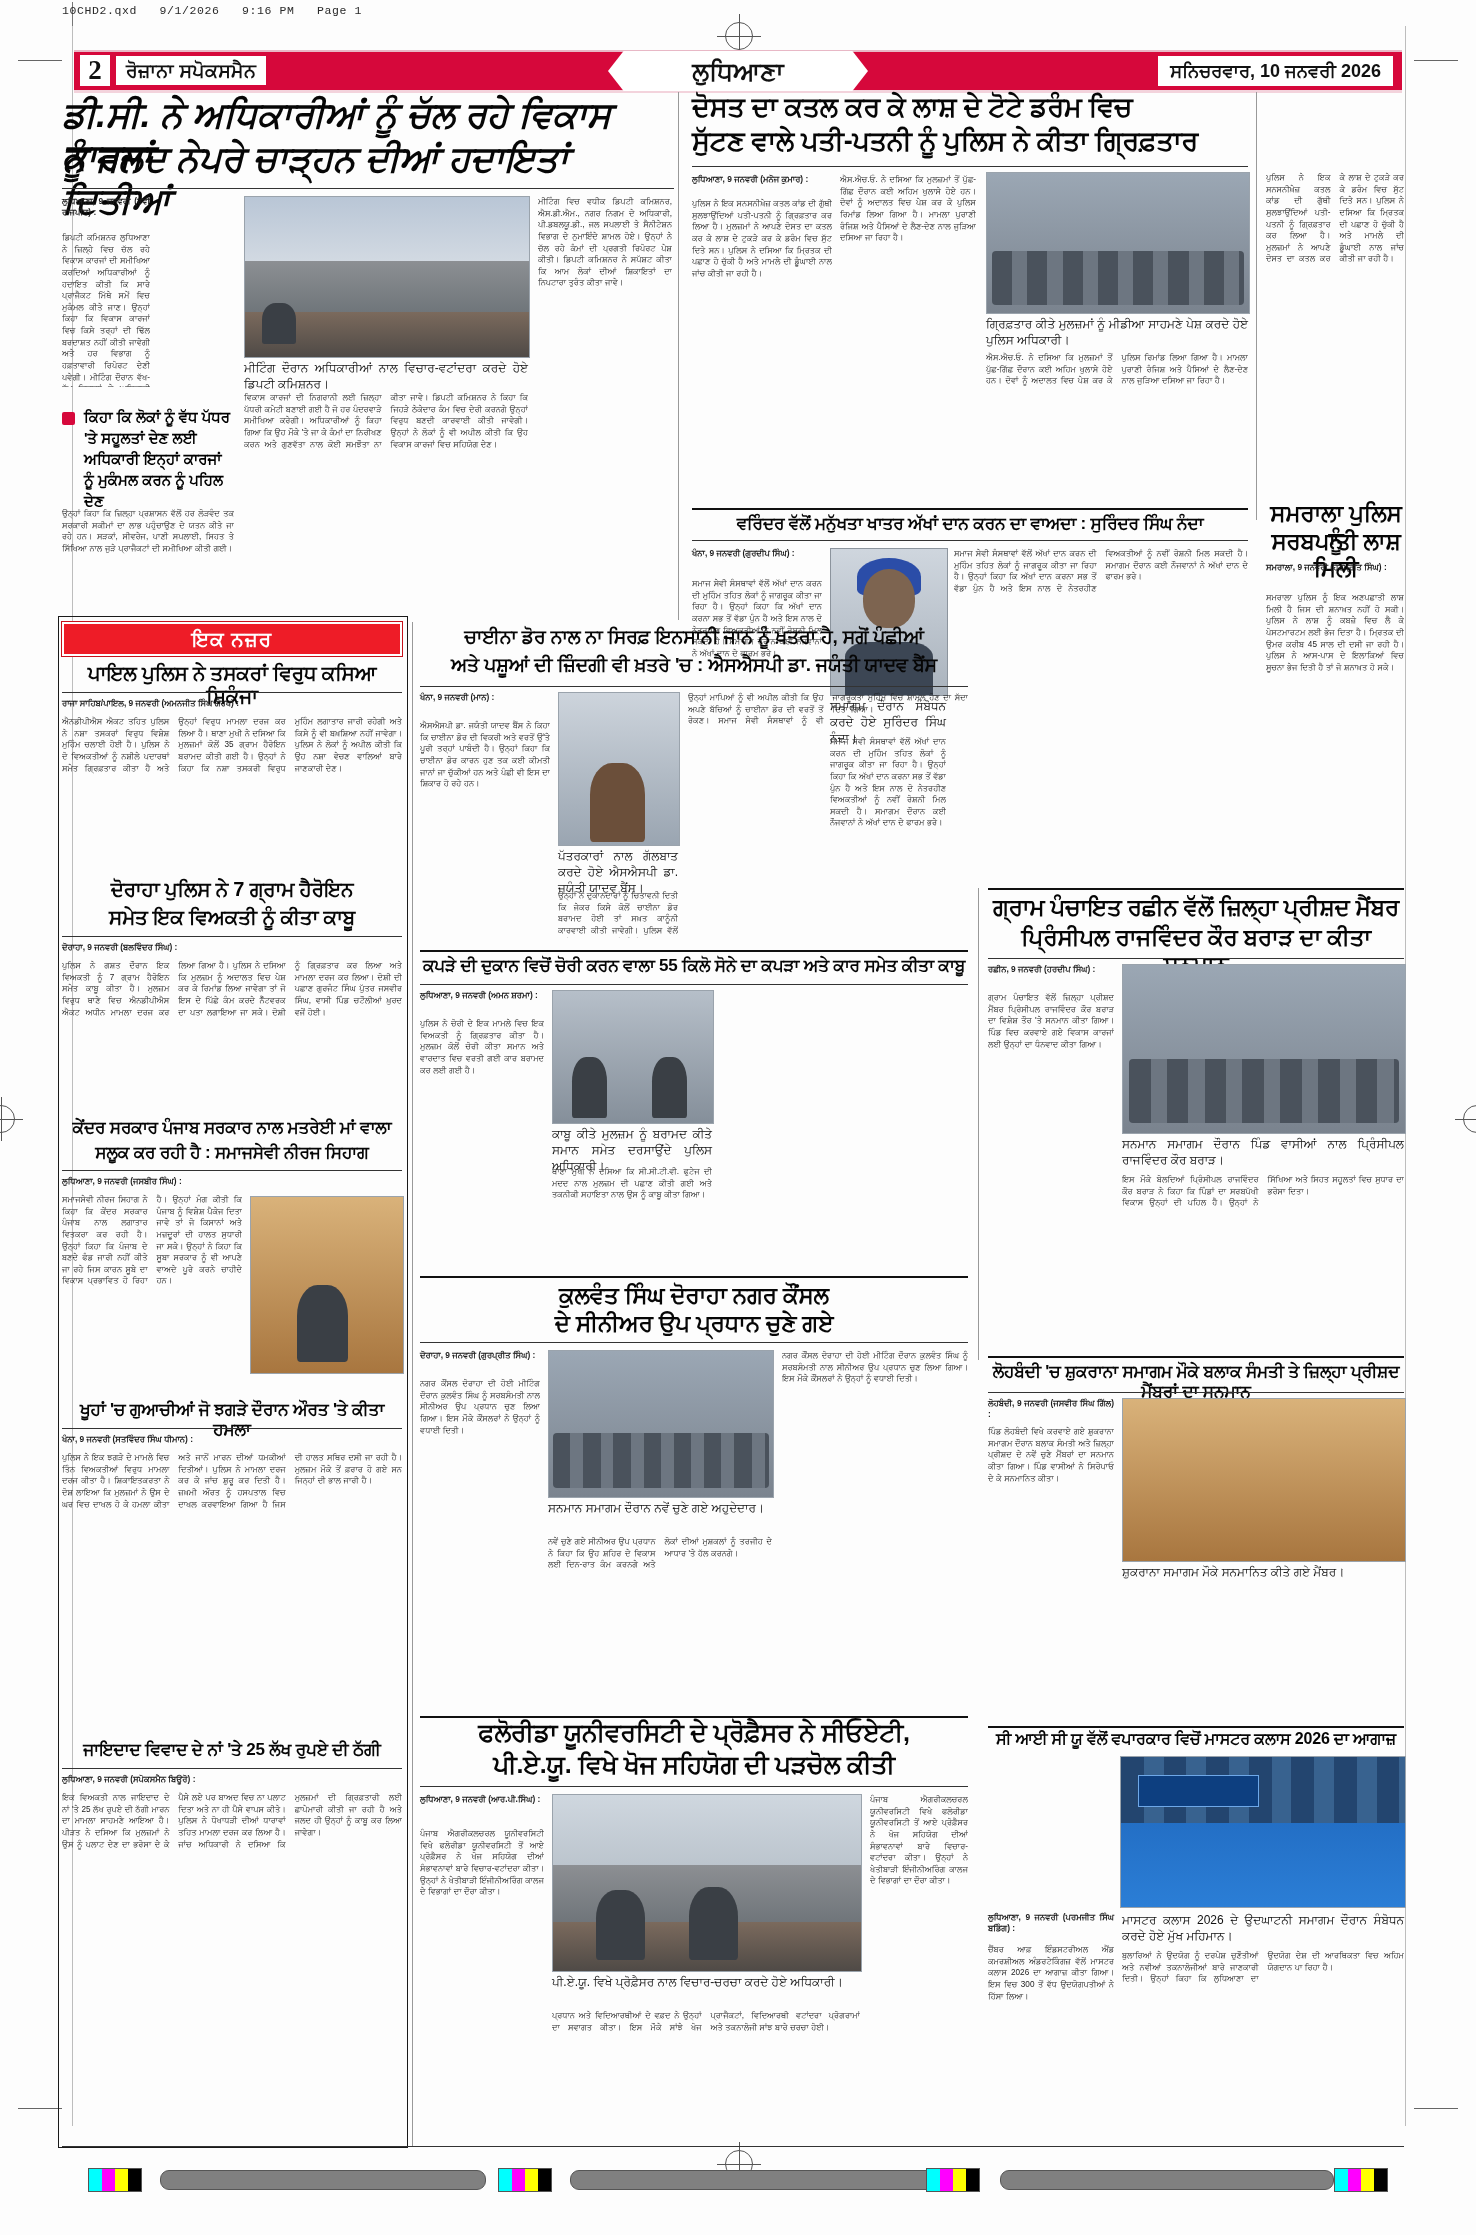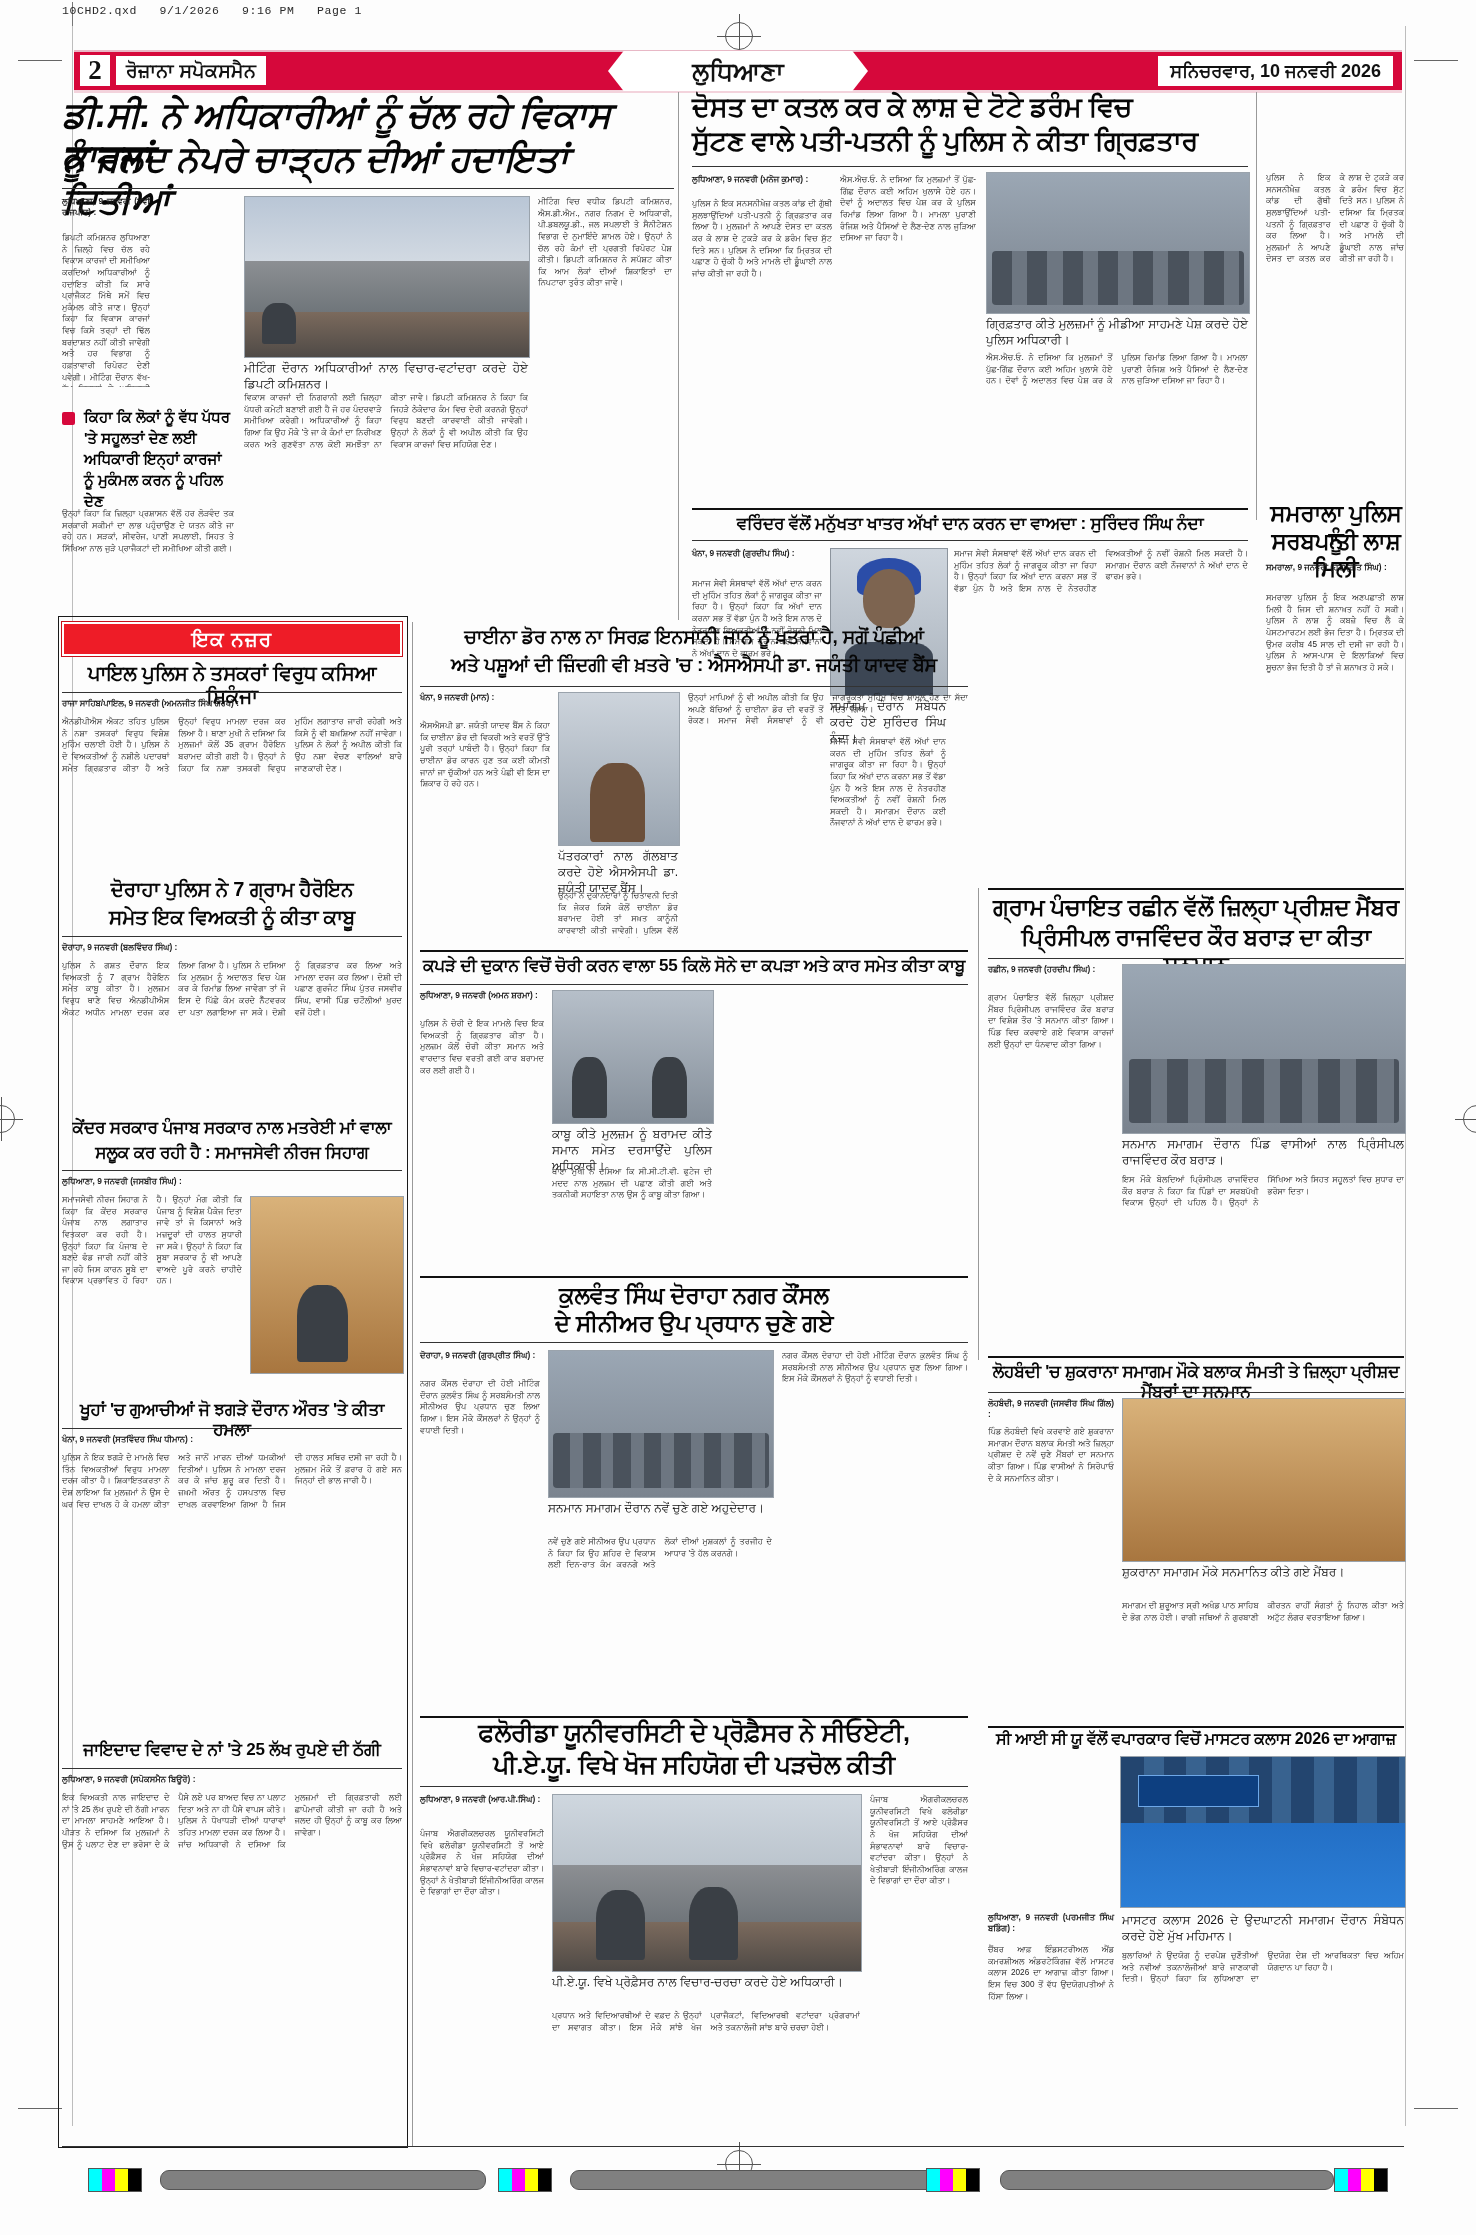--- a/index.html
+++ b/index.html
@@ -462,21 +462,20 @@
 
   <div class="hrule thick" style="left:988px; top:1356px; width:416px;"></div>
   <div class="headline hl-xsmall" style="left:988px; top:1362px; width:416px; text-align:center;">ਲੋਹਬੰਦੀ 'ਚ ਸ਼ੁਕਰਾਨਾ ਸਮਾਗਮ ਮੌਕੇ ਬਲਾਕ ਸੰਮਤੀ ਤੇ ਜ਼ਿਲ੍ਹਾ ਪ੍ਰੀਸ਼ਦ ਮੈਂਬਰਾਂ ਦਾ ਸਨਮਾਨ</div>
   <div class="hrule" style="left:988px; top:1392px; width:416px;"></div>
   <div class="byline" style="left:988px; top:1398px; width:126px;">ਲੋਹਬੰਦੀ, 9 ਜਨਵਰੀ (ਜਸਵੀਰ ਸਿੰਘ ਗਿੱਲ) :</div>
   <div class="bodytext" style="left:988px; top:1426px; width:126px; height:300px;">ਪਿੰਡ ਲੋਹਬੰਦੀ ਵਿਖੇ ਕਰਵਾਏ ਗਏ ਸ਼ੁਕਰਾਨਾ ਸਮਾਗਮ ਦੌਰਾਨ ਬਲਾਕ ਸੰਮਤੀ ਅਤੇ ਜ਼ਿਲ੍ਹਾ ਪ੍ਰੀਸ਼ਦ ਦੇ ਨਵੇਂ ਚੁਣੇ ਮੈਂਬਰਾਂ ਦਾ ਸਨਮਾਨ ਕੀਤਾ ਗਿਆ। ਪਿੰਡ ਵਾਸੀਆਂ ਨੇ ਸਿਰੋਪਾਓ ਦੇ ਕੇ ਸਨਮਾਨਿਤ ਕੀਤਾ।</div>
   <div class="photo warm-photo" style="left:1122px; top:1398px; width:282px; height:162px;">
     <div class="row" style="background:repeating-linear-gradient(90deg,#d07a2a 0 7%, #f0a84e 7% 13%);"></div>
   </div>
   <div class="photo-caption" style="left:1122px; top:1564px; width:282px;">ਸ਼ੁਕਰਾਨਾ ਸਮਾਗਮ ਮੌਕੇ ਸਨਮਾਨਿਤ ਕੀਤੇ ਗਏ ਮੈਂਬਰ।</div>
-  <div class="bodytext c2" style="left:1122px; top:1600px; width:282px; height:126px;">ਸਮਾਗਮ ਦੀ ਸ਼ੁਰੂਆਤ ਸ੍ਰੀ ਅਖੰਡ ਪਾਠ ਸਾਹਿਬ ਦੇ ਭੋਗ ਨਾਲ ਹੋਈ। ਰਾਗੀ ਜਥਿਆਂ ਨੇ ਗੁਰਬਾਣੀ ਕੀਰਤਨ ਰਾਹੀਂ ਸੰਗਤਾਂ ਨੂੰ ਨਿਹਾਲ ਕੀਤਾ ਅਤੇ ਅਟੁੱਟ ਲੰਗਰ ਵਰਤਾਇਆ ਗਿਆ।</div>
 
   <div class="hrule thick" style="left:420px; top:1716px; width:548px;"></div>
   <div class="headline hl-major" style="left:420px; top:1718px; width:548px; text-align:center; font-size:25px;">ਫਲੋਰੀਡਾ ਯੂਨੀਵਰਸਿਟੀ ਦੇ ਪ੍ਰੋਫ਼ੈਸਰ ਨੇ ਸੀਓਏਟੀ,</div>
   <div class="headline hl-major" style="left:420px; top:1750px; width:548px; text-align:center; font-size:25px;">ਪੀ.ਏ.ਯੂ. ਵਿਖੇ ਖੋਜ ਸਹਿਯੋਗ ਦੀ ਪੜਚੋਲ ਕੀਤੀ</div>
   <div class="hrule" style="left:420px; top:1786px; width:548px;"></div>
   <div class="byline" style="left:420px; top:1794px; width:124px;">ਲੁਧਿਆਣਾ, 9 ਜਨਵਰੀ (ਆਰ.ਪੀ.ਸਿੰਘ) :</div>
   <div class="bodytext" style="left:420px; top:1828px; width:124px; height:310px;">ਪੰਜਾਬ ਐਗਰੀਕਲਚਰਲ ਯੂਨੀਵਰਸਿਟੀ ਵਿਖੇ ਫਲੋਰੀਡਾ ਯੂਨੀਵਰਸਿਟੀ ਤੋਂ ਆਏ ਪ੍ਰੋਫ਼ੈਸਰ ਨੇ ਖੋਜ ਸਹਿਯੋਗ ਦੀਆਂ ਸੰਭਾਵਨਾਵਾਂ ਬਾਰੇ ਵਿਚਾਰ-ਵਟਾਂਦਰਾ ਕੀਤਾ। ਉਨ੍ਹਾਂ ਨੇ ਖੇਤੀਬਾੜੀ ਇੰਜੀਨੀਅਰਿੰਗ ਕਾਲਜ ਦੇ ਵਿਭਾਗਾਂ ਦਾ ਦੌਰਾ ਕੀਤਾ।</div>
   <div class="photo" style="left:552px; top:1794px; width:308px; height:176px; background:linear-gradient(#cfd7df,#9fa9b3);">
     <div class="mid"></div>
       <div class="floor"></div>

